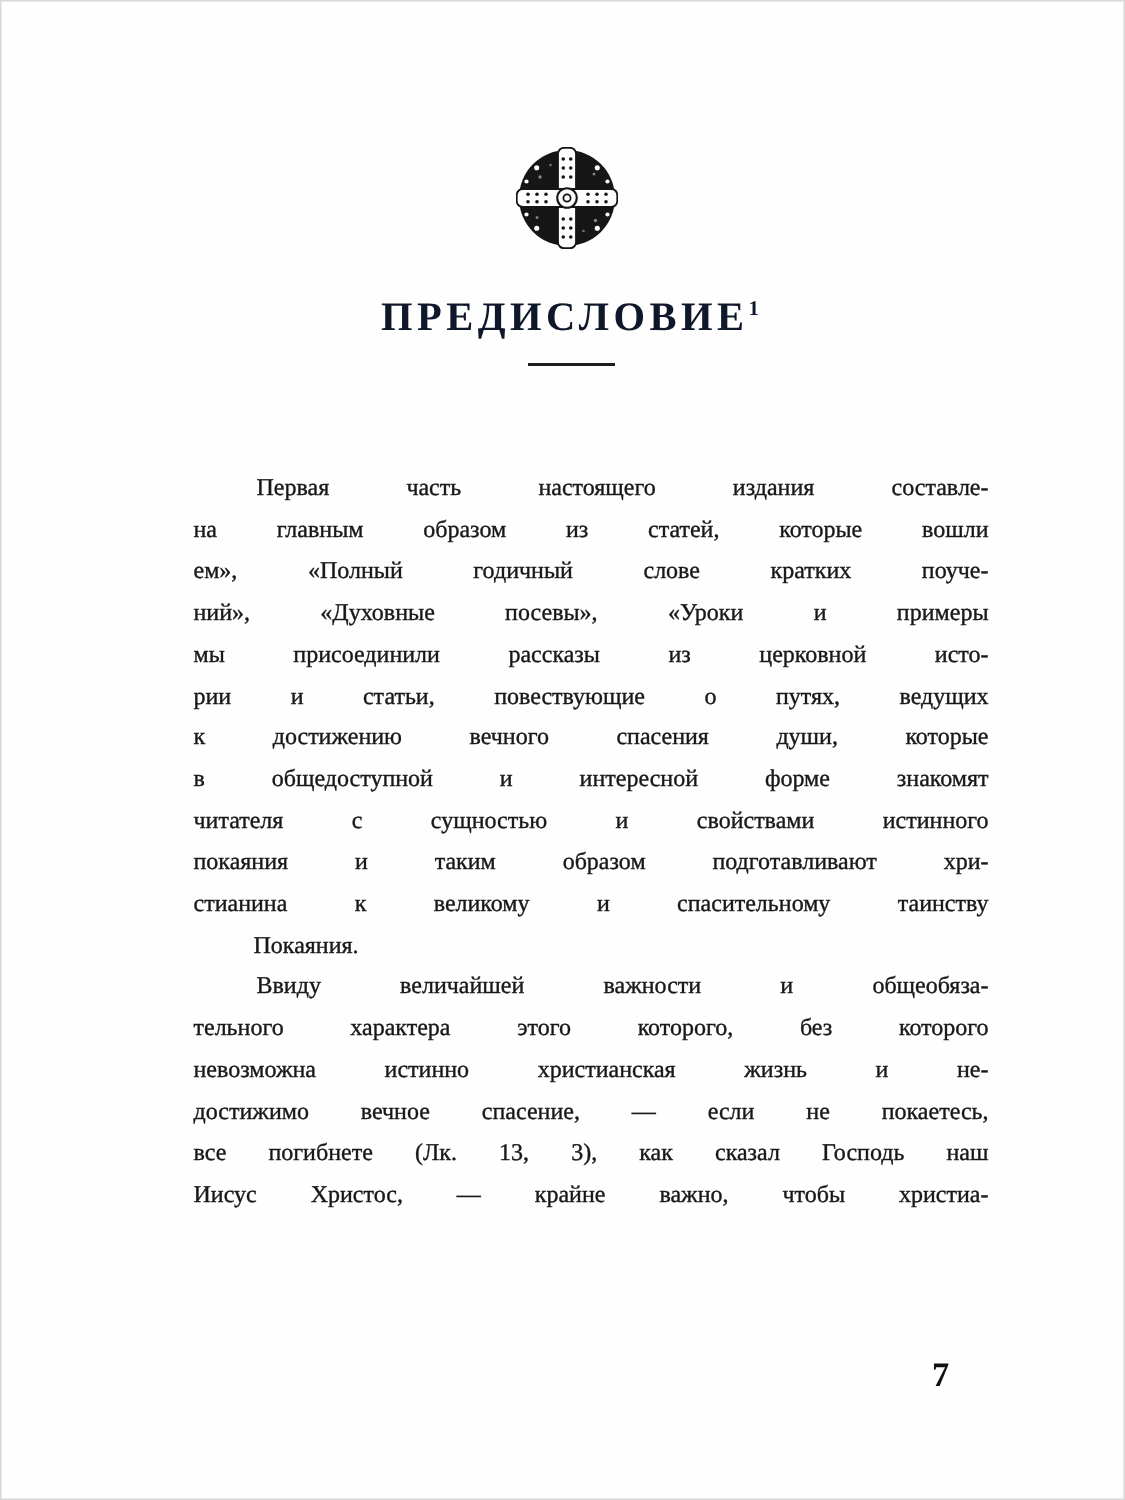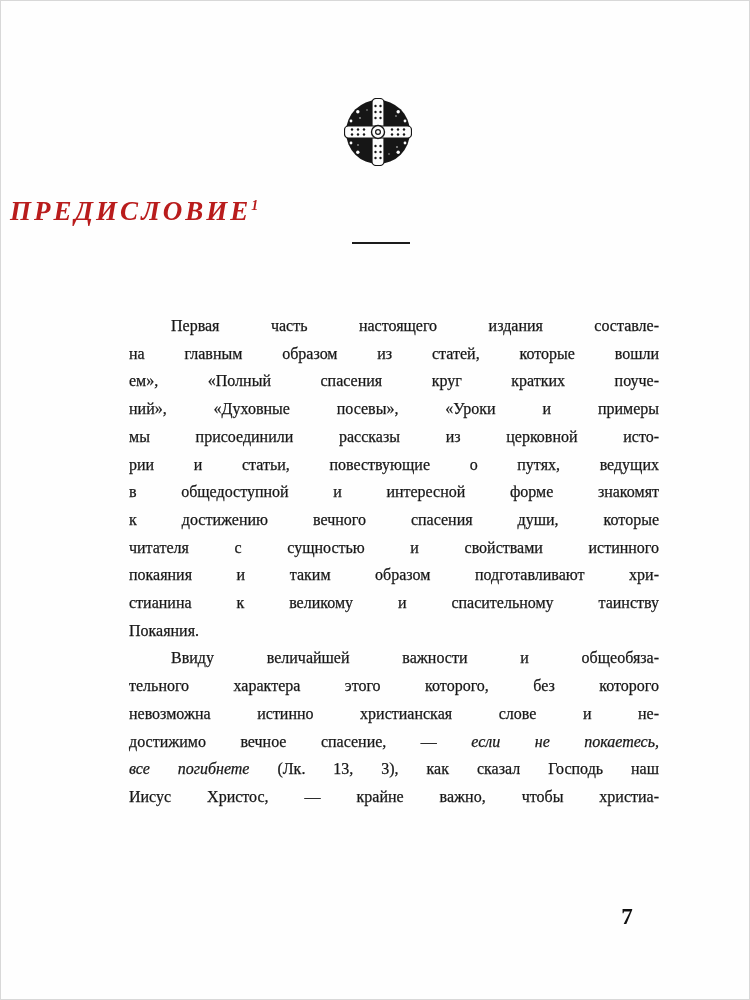--- a/index.html
+++ b/index.html
@@ -17,26 +17,25 @@
     color: #1c1c1c;
   }
   .ornament {
     position: absolute;
     top: 98px; left: 344px;
     width: 68px; height: 68px;
   }
   .title {
     position: absolute;
     top: 196px; left: 10px; width: 740px;
-    text-align: left;
+    text-align: center;
     font-size: 27px;
     font-weight: 700;
     letter-spacing: 3px;
-    color: #b91c1c;
-    font-style: italic;
+    color: #0f172a;
   }
   .title sup {
     font-size: 14px;
     letter-spacing: 0;
     vertical-align: super;
     line-height: 0;
   }
   .title-rule {
     position: absolute;
     top: 242px; left: 352px;
@@ -51,22 +50,22 @@
     line-height: 27.7px;
     color: #181818;
     -webkit-text-stroke: 0.25px #181818;
   }
   .paragraph { margin: 0; }
   .line {
     text-align: justify;
     text-align-last: justify;
   }
   .line.indent { padding-left: 42px; }
-  .line.flush { text-align-last: left; }
-  .line .italic { font-style: italic; }
+  .line.flush { text-align-last: left; margin-left: 40px; }
+  .line .italic { }
   .page-number {
     position: absolute;
     top: 904px; left: 612px;
     width: 30px;
     text-align: center;
     font-size: 23px;
     font-weight: 700;
     color: #111111;
   }
 </style>
@@ -129,35 +128,35 @@
   </div>
 
   <div class="title"><span>ПРЕДИСЛОВИЕ</span><sup>1</sup></div>
 
   <div class="title-rule"></div>
 
   <div class="body-text">
       <div class="paragraph">
         <div class="line indent"><span>Первая часть настоящего издания составле-</span></div>
         <div class="line"><span>на главным образом из статей, которые вошли</span></div>
-        <div class="line"><span>ем», «Полный спасения круг кратких поуче-</span></div>
+        <div class="line"><span>ем», «Полный годичный слове кратких поуче-</span></div>
         <div class="line"><span>ний», «Духовные посевы», «Уроки и примеры</span></div>
         <div class="line"><span>мы присоединили рассказы из церковной исто-</span></div>
         <div class="line"><span>рии и статьи, повествующие о путях, ведущих</span></div>
+        <div class="line"><span>к достижению вечного спасения души, которые</span></div>
         <div class="line"><span>в общедоступной и интересной форме знакомят</span></div>
-        <div class="line"><span>к достижению вечного спасения души, которые</span></div>
         <div class="line"><span>читателя с сущностью и свойствами истинного</span></div>
         <div class="line"><span>покаяния и таким образом подготавливают хри-</span></div>
         <div class="line"><span>стианина к великому и спасительному таинству</span></div>
         <div class="line flush"><span>Покаяния.</span></div>
       </div>
       <div class="paragraph">
         <div class="line indent"><span>Ввиду величайшей важности и общеобяза-</span></div>
         <div class="line"><span>тельного характера этого которого, без которого</span></div>
-        <div class="line"><span>невозможна истинно христианская слове и не-</span></div>
+        <div class="line"><span>невозможна истинно христианская жизнь и не-</span></div>
         <div class="line"><span>достижимо вечное спасение, — </span><span class="italic">если не покаетесь,</span></div>
         <div class="line"><span class="italic">все погибнете</span><span> (Лк. 13, 3), как сказал Господь наш</span></div>
         <div class="line"><span>Иисус Христос, — крайне важно, чтобы христиа-</span></div>
       </div>
     </div>
 
   <div class="page-number">7</div>
 
 </div>
 

